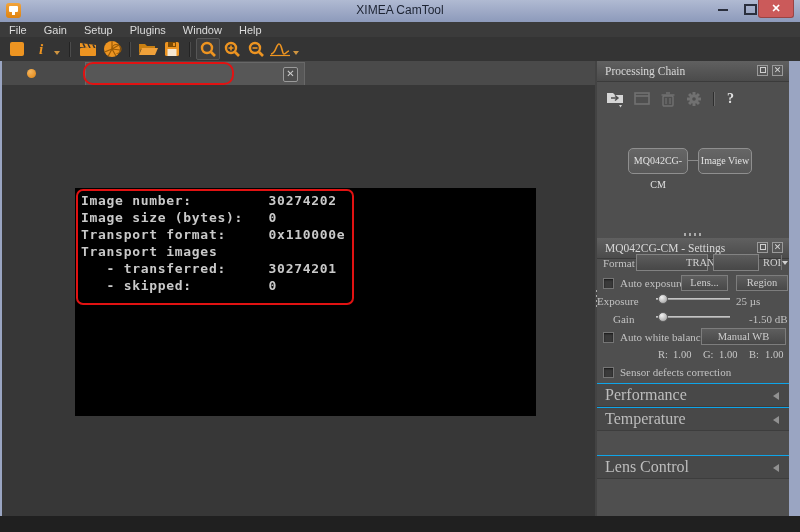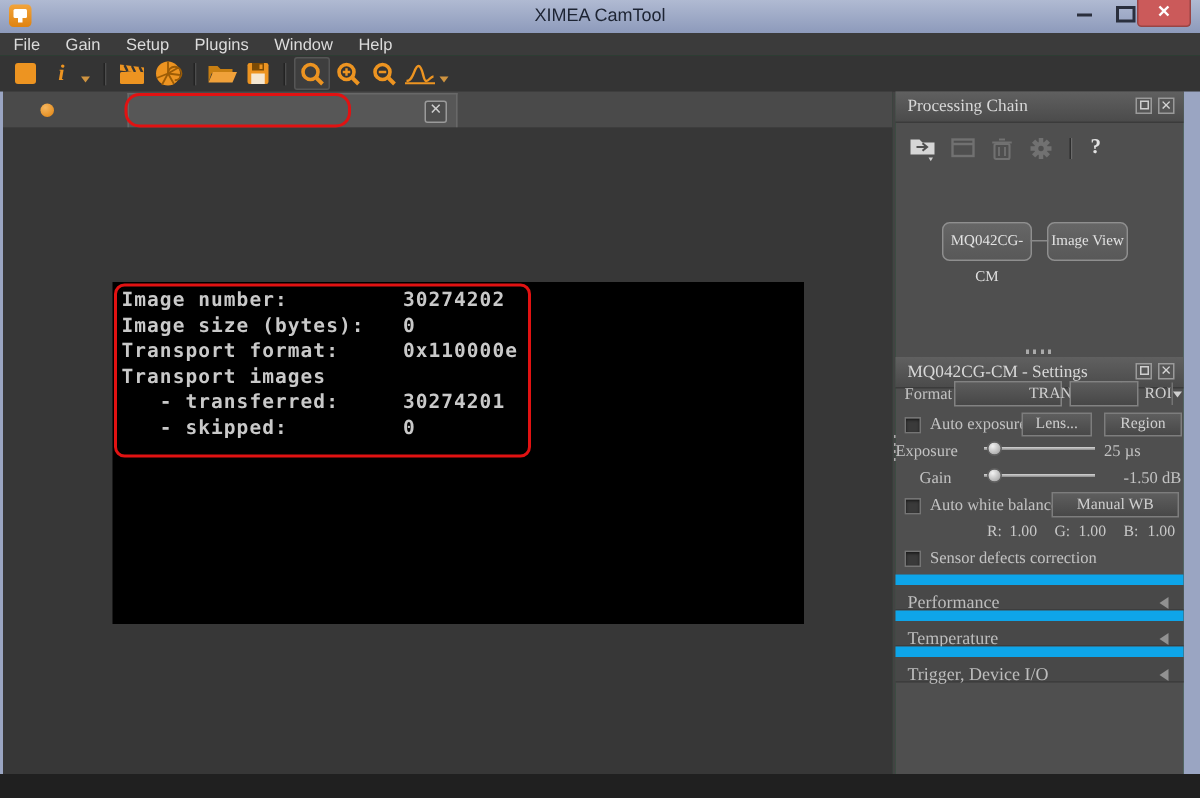--- a/index.html
+++ b/index.html
@@ -117,22 +117,22 @@
       text-align:center;line-height:14px;}
   .slider{position:absolute;height:10px;}
   .slider .track{position:absolute;left:0;right:0;top:4px;height:2px;
       background:linear-gradient(#d6d6d6,#8b8b8b);}
   .slider .handle{position:absolute;top:0;width:10px;height:10px;border-radius:50%;
       background:radial-gradient(circle at 35% 30%,#f2f2f2,#989898);border:1px solid #5f5f5f;
       box-sizing:border-box;}
   .rgb-row{position:absolute;left:61px;top:288px;display:grid;
       grid-template-columns:15px 30px 16px 30px 16px 28px;font-size:10.5px;color:#c8c8c8;}
   .section{position:absolute;left:0;right:0;height:24px;background:#484848;
-      border-top:7px solid #0ea5e9;border-bottom:1px solid #3d3d3d;box-sizing:border-box;
-      line-height:22px;padding-left:8px;font-size:12px;color:#bdbdbd;}
+      border-top:1px solid #0ea5e9;border-bottom:1px solid #3d3d3d;box-sizing:border-box;
+      line-height:22px;padding-left:8px;font-size:16px;color:#bdbdbd;}
   .section .tri-left{position:absolute;right:10px;top:8px;}
 </style>
 </head>
 <body>
 
 <div class="window">
 
   <div class="titlebar">
     <div class="app-icon"></div>
     <div class="title-text">XIMEA CamTool</div>
@@ -364,19 +364,19 @@
     <span class="set-label" style="left:23px;top:305px;">Sensor defects correction</span>
 
     <div class="section" style="top:322px;">
       <span>Performance</span>
       <span class="tri-left"></span>
     </div>
     <div class="section" style="top:346px;">
       <span>Temperature</span>
       <span class="tri-left"></span>
     </div>
-    <div class="section" style="top:370px;">
-      <span>Trigger, Device I/O</span>
+    <div class="section" style="top:394px;">
+      <span>Lens Control</span>
       <span class="tri-left"></span>
     </div>
   </div>
 
 </div>
 
 </body></html>

